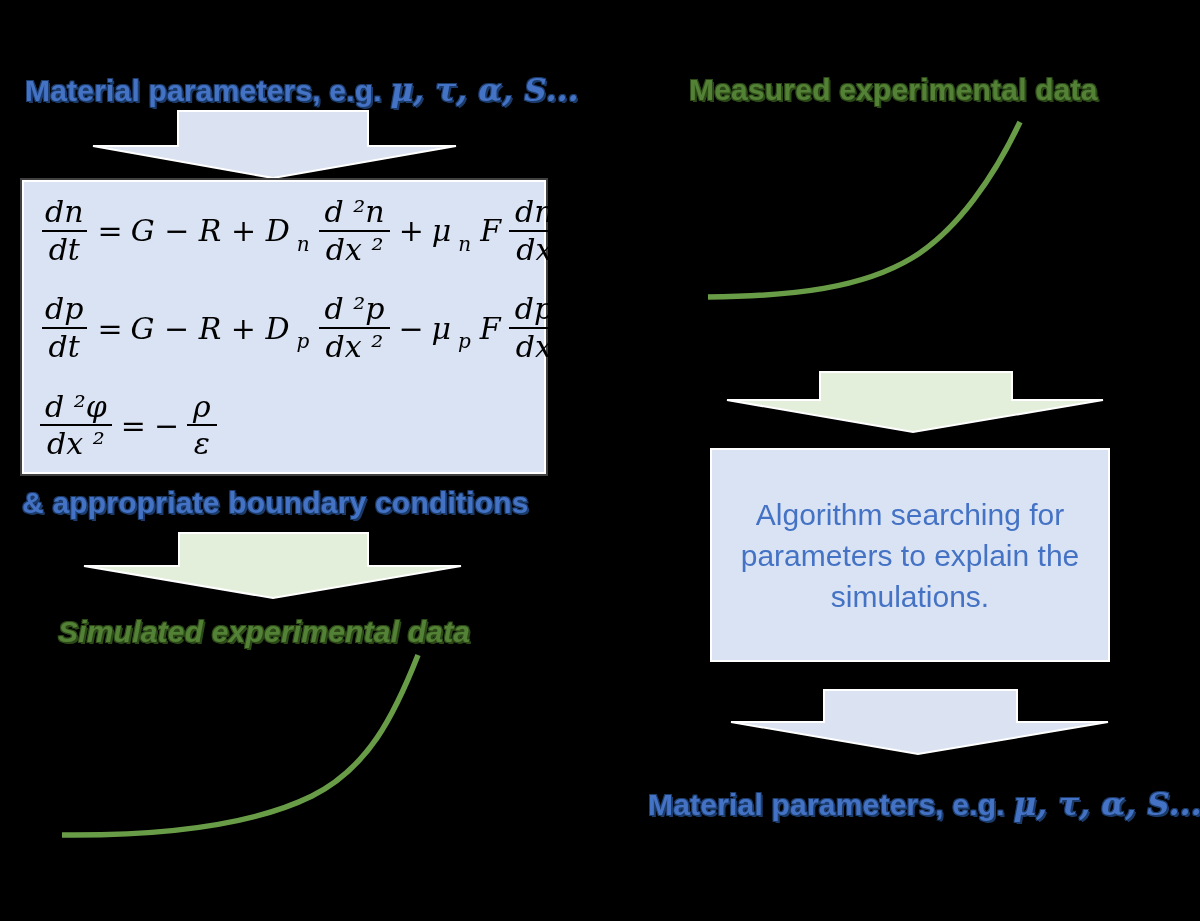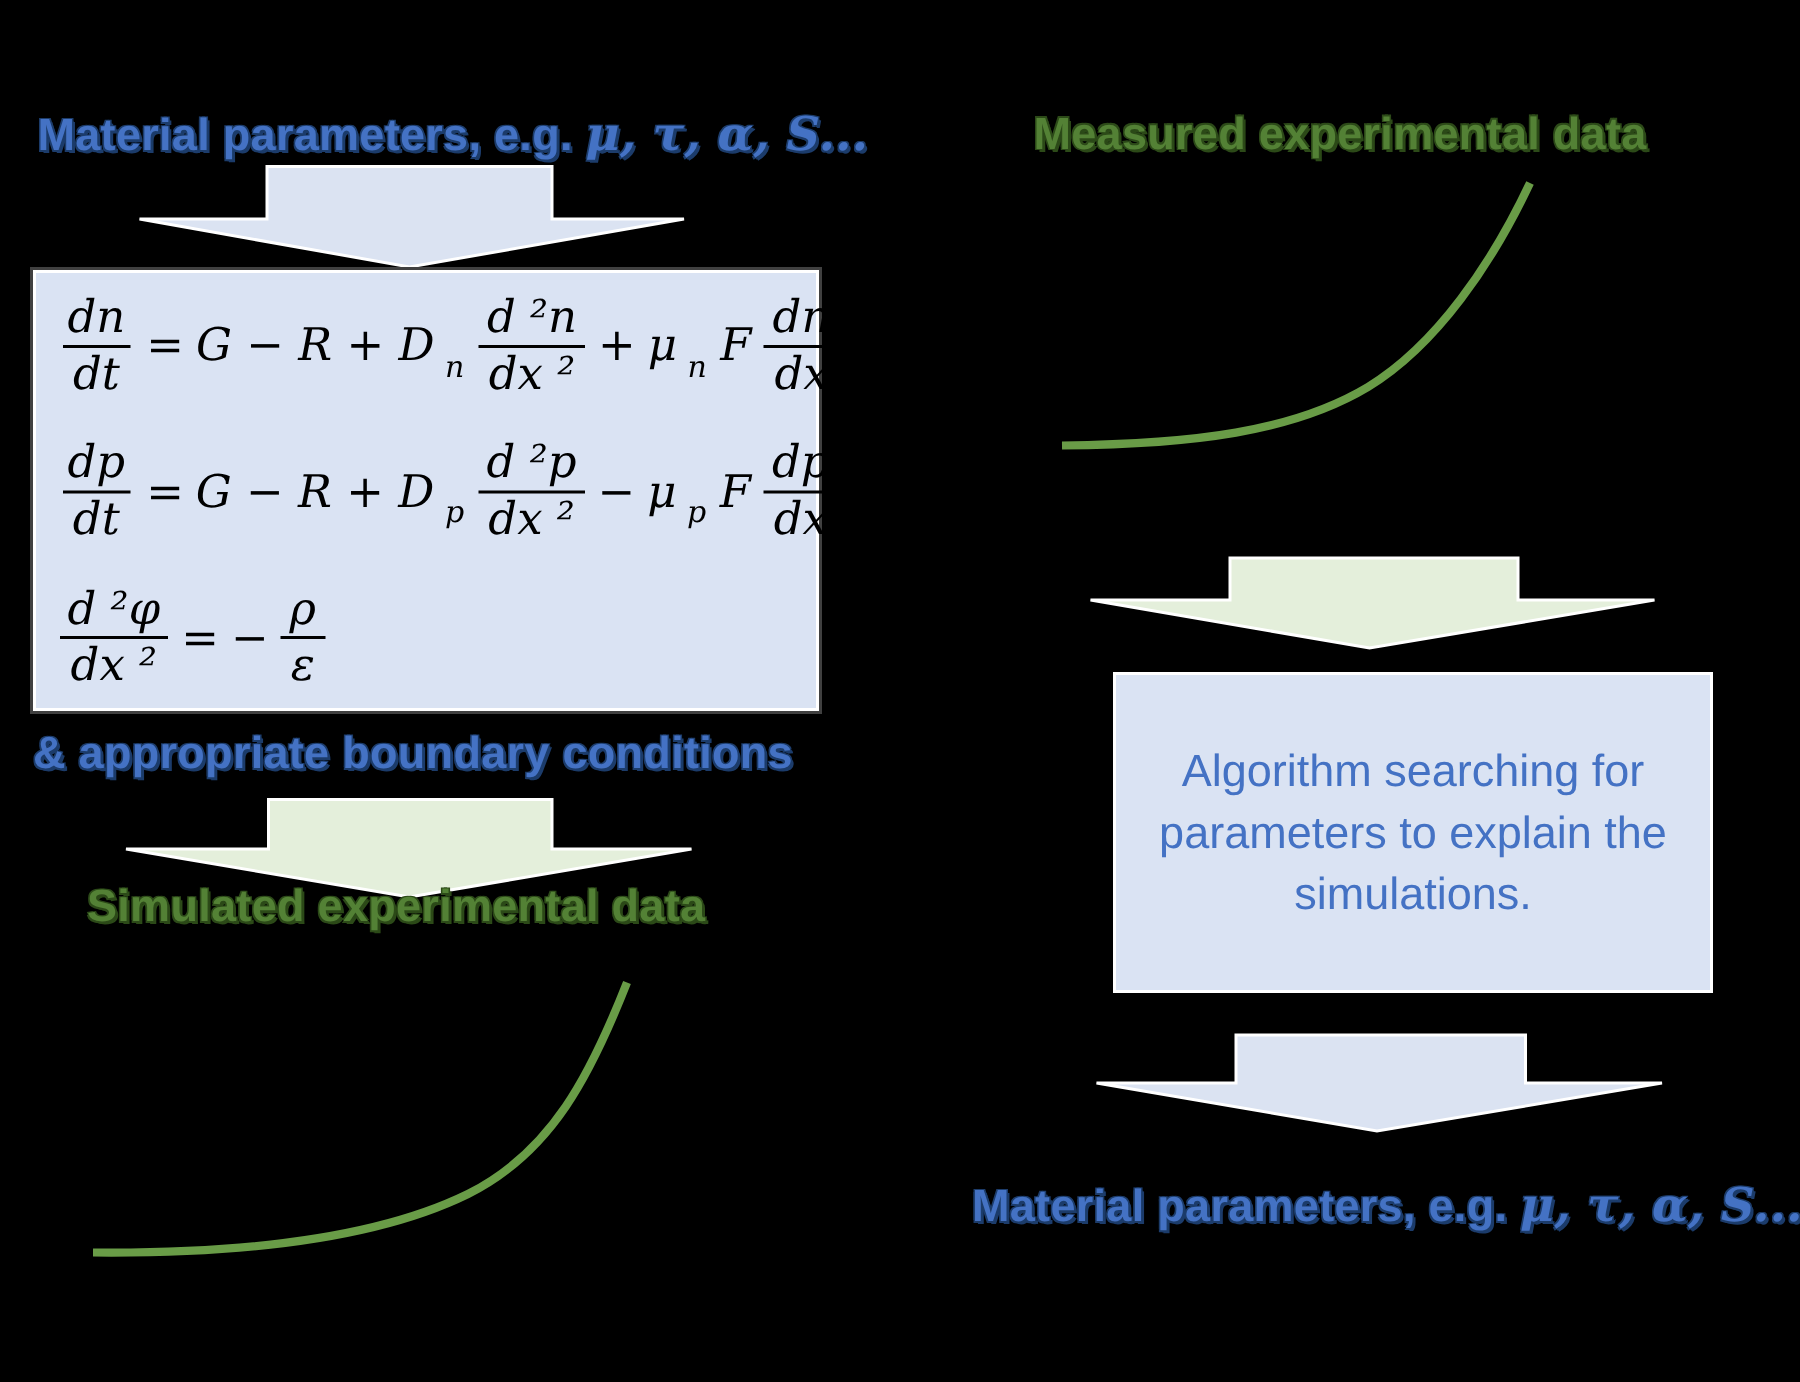--- a/index.html
+++ b/index.html
@@ -23,21 +23,21 @@
   .green{
     color:var(--green-text);
     text-shadow:-1px -1px 0 var(--green-outline),1px -1px 0 var(--green-outline),
                 -1px 1px 0 var(--green-outline),1px 1px 0 var(--green-outline),
                 2px 2px 0 var(--green-outline);
   }
   .hsym{font-family:"DejaVu Serif",serif;font-style:italic;font-size:31px;}
 
   .pos-h-tl{left:25px;top:72px;}
   .pos-h-bnd{left:22px;top:486px;text-align:center;}
-  .pos-h-sim{left:58px;top:588px;}
+  .pos-h-sim{left:58px;top:615px;font-style:italic;}
   .pos-h-meas{left:689px;top:73px;}
   .pos-h-br{left:648px;top:786px;}
 
   .eq-box{
     position:absolute;left:20px;top:178px;width:528px;height:298px;box-sizing:border-box;
     background:var(--box-fill);
     border:2px solid var(--box-border);
     box-shadow:inset 0 0 0 2px var(--shape-outline);
     display:flex;flex-direction:column;justify-content:space-between;
     padding:14px 8px 12px 16px;
@@ -47,21 +47,21 @@
     font-family:"DejaVu Serif",serif;font-style:italic;
     font-size:30px;color:var(--equation-ink);white-space:nowrap;
   }
   .frac{display:inline-flex;flex-direction:column;align-items:center;}
   .fn,.fd{display:block;padding:1px 7px;line-height:1.12;}
   .fd{border-top:2px solid var(--equation-ink);}
   .sub{font-size:20px;position:relative;top:13px;margin:0 2px 0 0;}
   .tok{padding:0 1px;}
 
   .algo-box{
-    position:absolute;left:742px;top:448px;width:400px;height:214px;box-sizing:border-box;
+    position:absolute;left:710px;top:448px;width:400px;height:214px;box-sizing:border-box;
     background:var(--box-fill);border:2px solid var(--shape-outline);
     display:flex;flex-direction:column;justify-content:center;text-align:center;
   }
   .algo-line{font-size:30px;line-height:41px;color:var(--blue-text);}
 </style>
 </head>
 <body>
 
 <div class="canvas">
 

